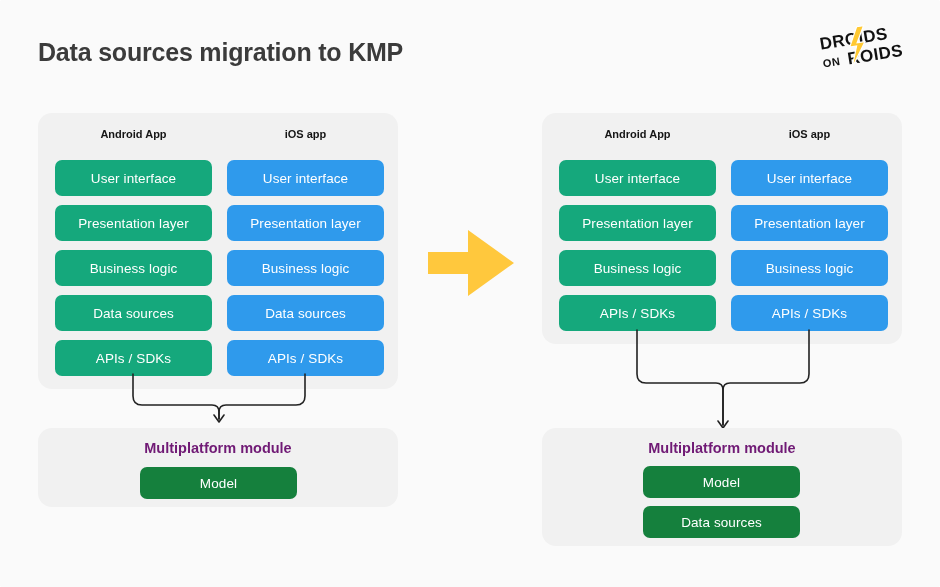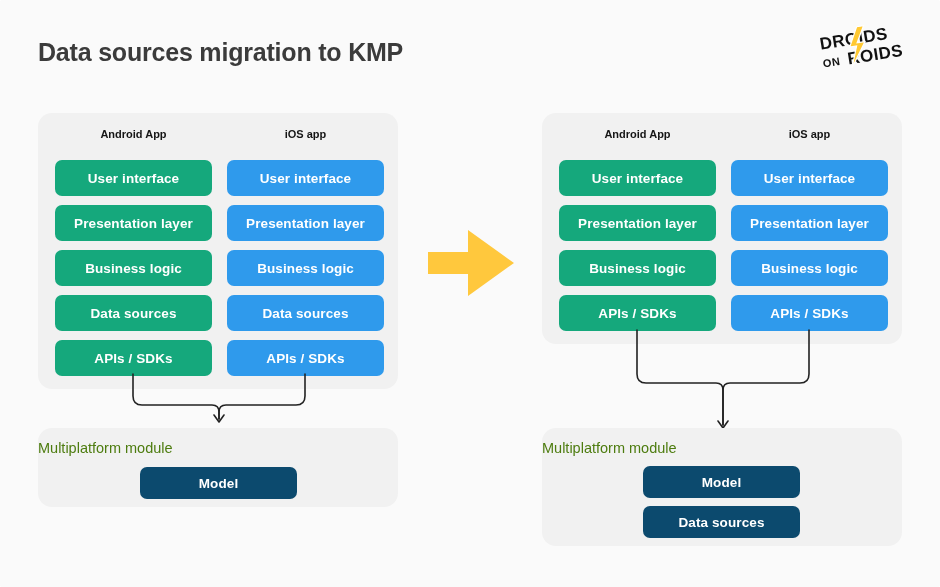--- a/index.html
+++ b/index.html
@@ -57,37 +57,38 @@
     font-weight: bold;
     color: #151515;
     text-align: center;
     white-space: nowrap;
   }
   .layer-box {
     position: absolute;
     border-radius: 7px;
     color: #ffffff;
     font-size: 13.5px;
-    font-weight: bold;
+    font-weight: normal;
     display: flex;
     align-items: center;
     justify-content: center;
     letter-spacing: 0.1px;
     white-space: nowrap;
     text-align: center;
   }
   .layer-android { background: #15a87c; }
   .layer-ios     { background: #2f9aec; }
-  .layer-shared  { background: #0c4a6e; }
+  .layer-shared  { background: #15803d; }
 
   .module-title {
     position: absolute;
     font-size: 14.5px;
-    font-weight: normal;
-    color: #4d7c0f;
+    font-weight: bold;
+    color: #701a75;
+    text-align: center;
     white-space: nowrap;
   }
 
   
   .connector {
     position: absolute;
     overflow: visible;
   }
   .big-arrow {
     position: absolute;

